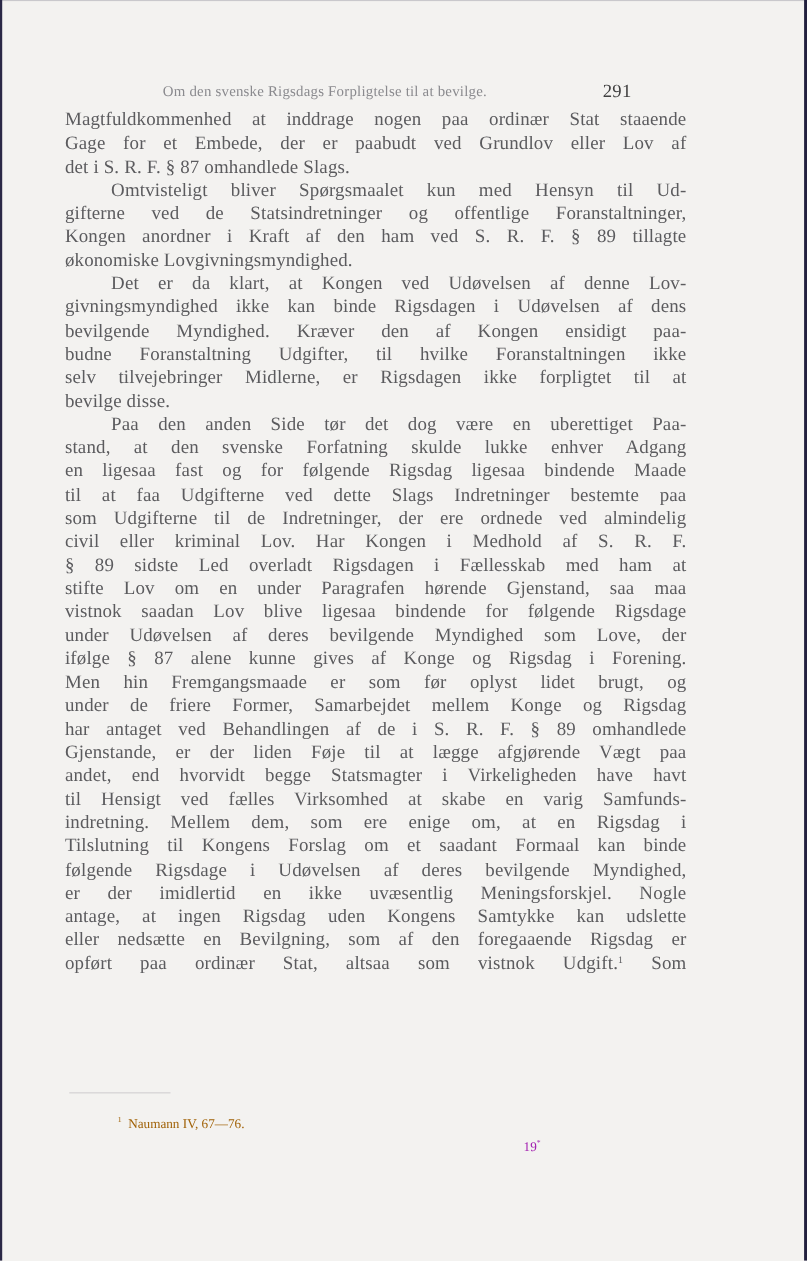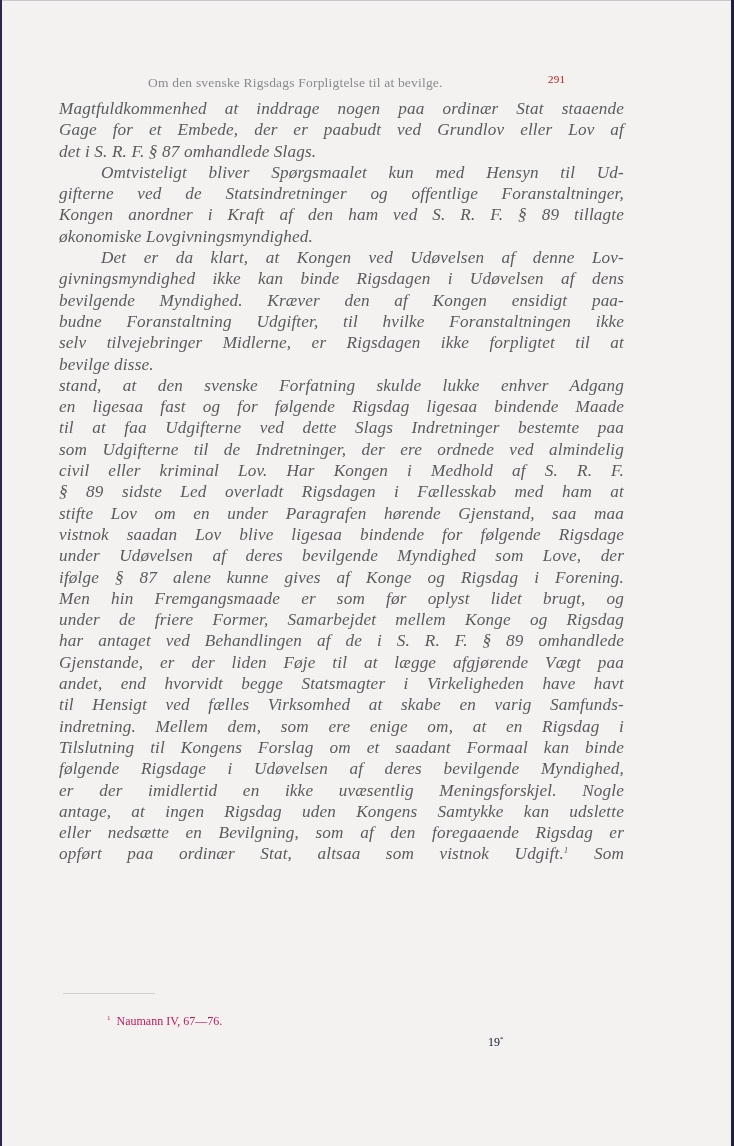--- a/index.html
+++ b/index.html
@@ -41,39 +41,38 @@
     .running-head .title {
       position: absolute;
       left: 0;
       top: 0;
       white-space: nowrap;
     }
     .running-head .page-number {
       position: absolute;
       left: 400px;
       top: -2px;
-      font-size: 11px;
-      color: #b91c1c;
+      font-size: 17px;
+      color: #404040;
     }
     .body-text {
       position: absolute;
       top: 98px;
       left: 59px;
       width: 565px;
     }
     .line {
       height: 21.3px;
       line-height: 21.3px;
       font-size: 17.2px;
       white-space: nowrap;
       text-align: justify;
       text-align-last: justify;
       display: block;
       letter-spacing: 0.15px;
-      font-style: italic;
     }
     .line.last {
       text-align-last: left;
     }
     .line.indent {
       padding-left: 42px;
     }
     sup.fnref {
       font-size: 9px;
       vertical-align: 6px;
@@ -85,34 +84,34 @@
       left: 63px;
       width: 92px;
       height: 1px;
       background: #d0cfd0;
     }
     .footnote {
       position: absolute;
       top: 1014px;
       left: 107px;
       font-size: 12px;
-      color: #be185d;
+      color: #a16207;
       white-space: nowrap;
     }
     .footnote sup {
       font-size: 7px;
       vertical-align: 5px;
       margin-right: 6px;
     }
     .signature-mark {
       position: absolute;
       top: 1035px;
-      left: 488px;
+      left: 476px;
       font-size: 12px;
-      color: #0f172a;
+      color: #a21caf;
     }
     .signature-mark sup {
       font-size: 7px;
       vertical-align: 5px;
     }
   </style>
 </head>
 <body>
 
 <div class="edge-top"></div>
@@ -131,20 +130,21 @@
   <span class="line indent">Omtvisteligt bliver Spørgsmaalet kun med Hensyn til Ud-</span>
   <span class="line">gifterne ved de Statsindretninger og offentlige Foranstaltninger,</span>
   <span class="line">Kongen anordner i Kraft af den ham ved S. R. F. § 89 tillagte</span>
   <span class="line last">økonomiske Lovgivningsmyndighed.</span>
   <span class="line indent">Det er da klart, at Kongen ved Udøvelsen af denne Lov-</span>
   <span class="line">givningsmyndighed ikke kan binde Rigsdagen i Udøvelsen af dens</span>
   <span class="line">bevilgende Myndighed. Kræver den af Kongen ensidigt paa-</span>
   <span class="line">budne Foranstaltning Udgifter, til hvilke Foranstaltningen ikke</span>
   <span class="line">selv tilvejebringer Midlerne, er Rigsdagen ikke forpligtet til at</span>
   <span class="line last">bevilge disse.</span>
+  <span class="line indent">Paa den anden Side tør det dog være en uberettiget Paa-</span>
   <span class="line">stand, at den svenske Forfatning skulde lukke enhver Adgang</span>
   <span class="line">en ligesaa fast og for følgende Rigsdag ligesaa bindende Maade</span>
   <span class="line">til at faa Udgifterne ved dette Slags Indretninger bestemte paa</span>
   <span class="line">som Udgifterne til de Indretninger, der ere ordnede ved almindelig</span>
   <span class="line">civil eller kriminal Lov. Har Kongen i Medhold af S. R. F.</span>
   <span class="line">§ 89 sidste Led overladt Rigsdagen i Fællesskab med ham at</span>
   <span class="line">stifte Lov om en under Paragrafen hørende Gjenstand, saa maa</span>
   <span class="line">vistnok saadan Lov blive ligesaa bindende for følgende Rigsdage</span>
   <span class="line">under Udøvelsen af deres bevilgende Myndighed som Love, der</span>
   <span class="line">ifølge § 87 alene kunne gives af Konge og Rigsdag i Forening.</span>

